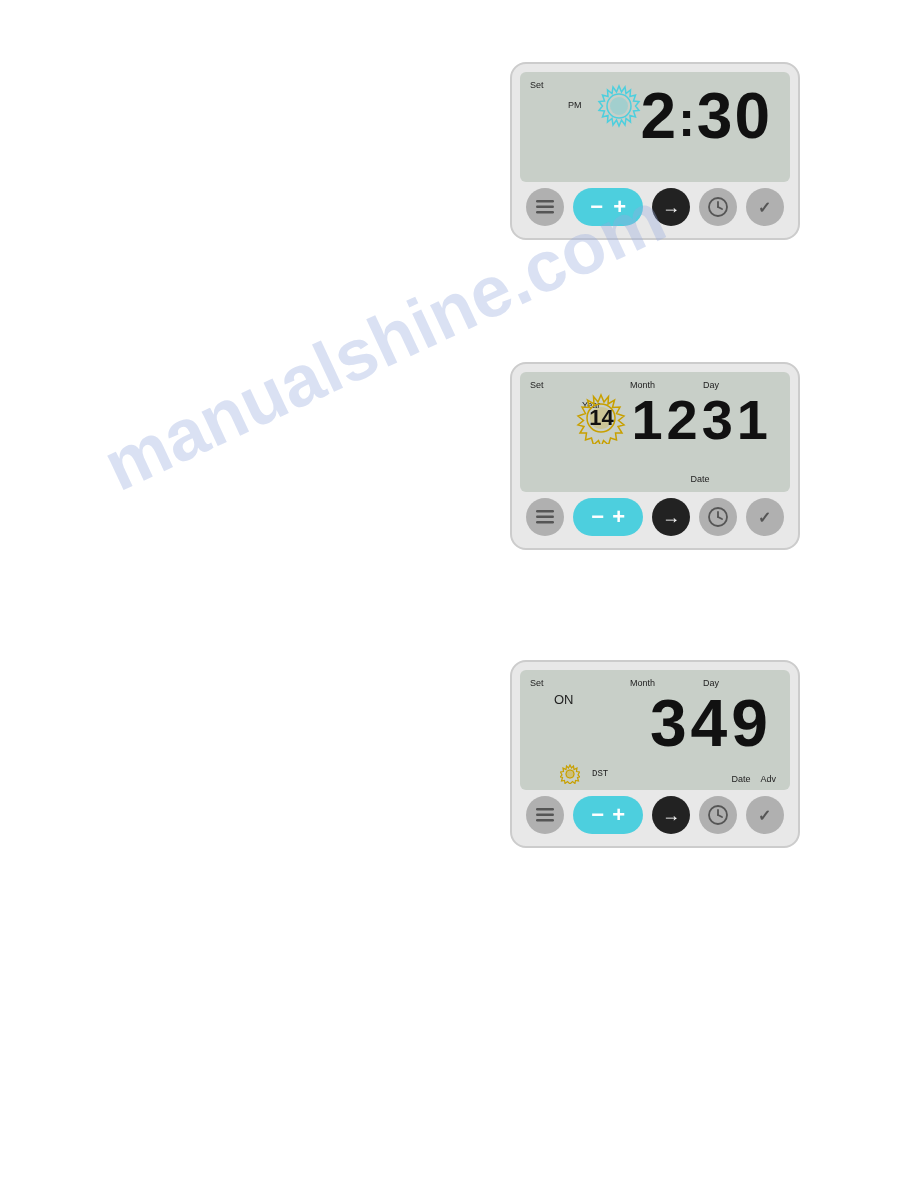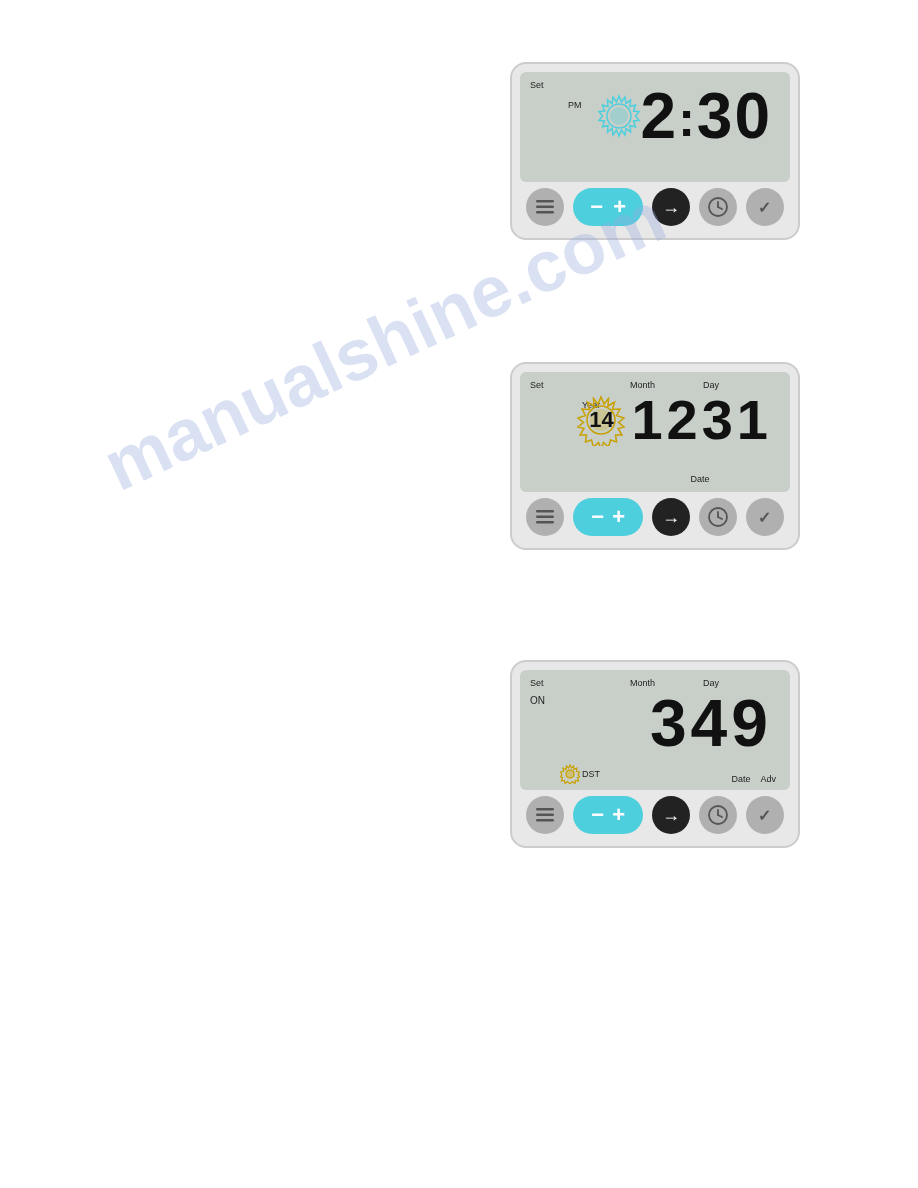--- a/index.html
+++ b/index.html
@@ -63,21 +63,21 @@
       font-size: 9px;
       color: #222;
       position: absolute;
       top: 28px;
       left: 48px;
     }
 
     
     .lcd-digits {
       display: flex;
-      align-items: center;
+      align-items: flex-start;
       justify-content: flex-end;
       padding-right: 8px;
       margin-top: 4px;
     }
 
     .big-digit-text {
       font-size: 64px;
       font-weight: 900;
       color: #111;
       font-family: 'Arial Black', Arial, sans-serif;
@@ -254,33 +254,33 @@
     <button class="btn-round btn-gray">
       <span style="font-size:16px; color:#555;">✓</span>
     </button>
   </div>
 </div>
 
 <div class="device device-3">
   <div class="lcd-screen" style="min-height:120px;">
     <span class="lcd-label-set">Set</span>
     <div style="position:absolute; top:20px; left:10px;">
-      <span style="font-size:10px; color:#222;">ON</span>
+      <span style="font-size:13px; color:#222;margin-left:24px;">ON</span>
     </div>
 
     <div style="position:absolute; top:8px; left:110px; display:flex; gap:48px;">
       <span style="font-size:9px; color:#222;">Month</span>
       <span style="font-size:9px; color:#222;">Day</span>
     </div>
 
     <div class="lcd-digits" style="margin-top:12px; justify-content:flex-end;">
       <span class="big-digit-text" style="font-size:66px; letter-spacing:4px;">349</span>
     </div>
 
-    <div style="position:absolute; bottom:6px; left:40px; display:flex; align-items:center; gap:2px;">
+    <div style="position:absolute; bottom:6px; left:40px; display:flex; align-items:center; gap:12px;font-family:Liberation Mono, monospace;">
       <div style="width:20px; height:20px;">
         <svg viewBox="0 0 20 20" xmlns="http://www.w3.org/2000/svg" width="20" height="20">
           <polygon points="10,1 11.5,4 13.5,2 14,5.5 17,4 16.5,7.5 19.5,8 18,11 20,13 17.5,13.5 18.5,17 15.5,16.5 15,19.5 12.5,17.5 10,20 7.5,17.5 5,19.5 4.5,16.5 1.5,17 2.5,13.5 0,13 2,11 0.5,8 3.5,7.5 3,4 6,5.5 6.5,2 8.5,4 10,1" fill="none" stroke="#c8a000" stroke-width="1.2"></polygon>
           <circle cx="10" cy="10" r="5" fill="#d4a800" opacity="0.4"></circle>
           <circle cx="10" cy="10" r="4" fill="none" stroke="#c8a000" stroke-width="1"></circle>
         </svg>
       </div>
       <span style="font-size:9px; color:#222;">DST</span>
     </div>
 

